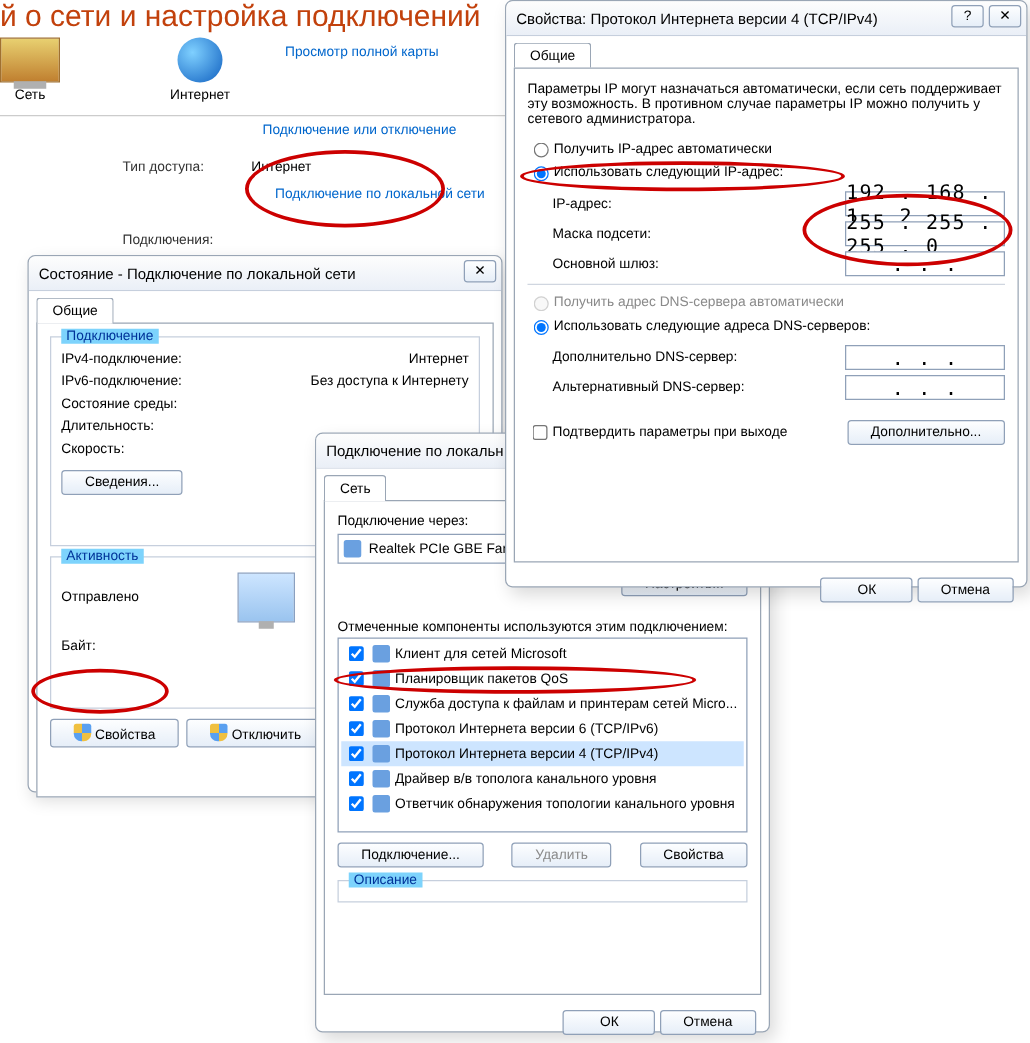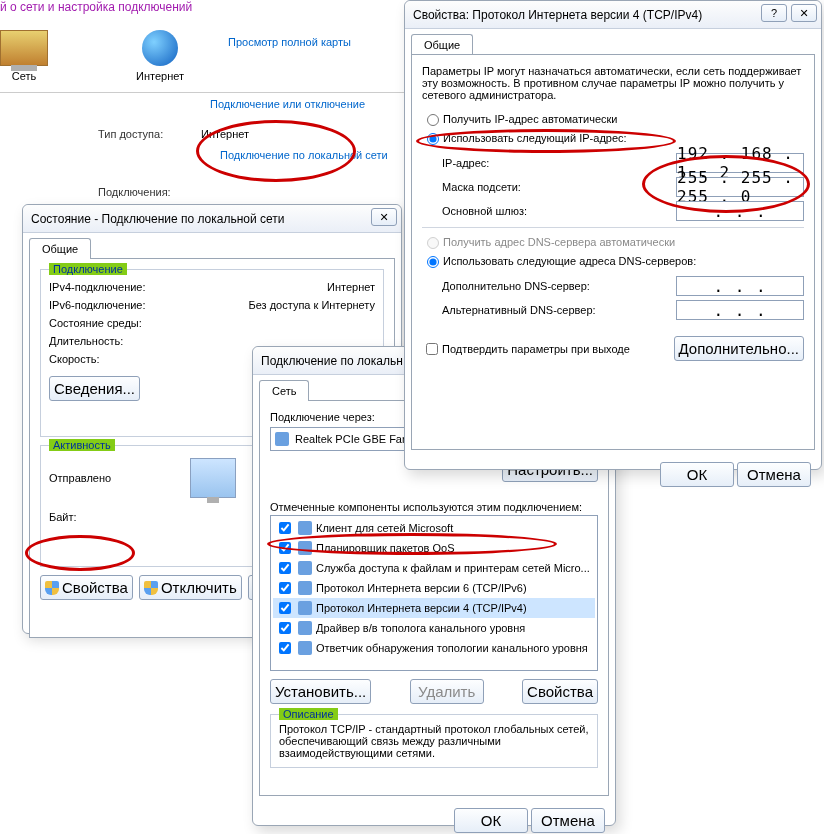--- a/index.html
+++ b/index.html
@@ -15,21 +15,21 @@
     color: #000;
   }
   .link { color: #0066cc; cursor: pointer; }
 
   
   .bg {
     position: absolute; inset: 0;
   }
   .bg-title {
     position: absolute; left: 0; top: 0;
-    color: #a21caf; font-size: 12px;
+    color: #c2410c; font-size: 24px;
   }
   .bg-node {
     position: absolute; text-align: center; font-size: 11px;
   }
   .pc-icon { width: 48px; height: 36px; background: linear-gradient(#e8d070,#c08030); border: 1px solid #a07030; display: block; margin: 0 auto 4px; position: relative; }
   .pc-icon::after { content: ""; position: absolute; left: 10px; right: 10px; bottom: -6px; height: 6px; background:#b0b0b0; }
   .globe-icon { width: 36px; height: 36px; border-radius: 50%; background: radial-gradient(circle at 12px 12px, #7fd0ff, #1060c0); display:block; margin:0 auto 4px; }
   .hr { position: absolute; left: 0; right: 420px; top: 92px; height: 1px; background: #ccc; }
   .bg-connect-link { position:absolute; left:210px; top:98px; }
   .bg-row { position:absolute; left:98px; font-size:11px; }
@@ -82,33 +82,33 @@
     background:#fff;
   }
   .group {
     border:1px solid #c6cfdd;
     padding:8px;
     margin-bottom:8px;
     position:relative;
   }
   .group-title {
     position:absolute; top:-7px; left:8px;
-    background:#84cc16; padding:0 4px;
+    background:#7dd3fc; padding:0 4px;
     color:#003399;
     font-size:11px;
   }
   .btn {
     display:inline-block;
     min-width:74px;
-    padding:3px 4px;
+    padding:3px 18px;
     border:1px solid #8fa0b8;
     border-radius:3px;
     background:linear-gradient(#fdfeff,#e6eef8);
     cursor:pointer;
-    font-size:15px;
+    font-size:11px;
     text-align:center;
   }
   .btnrow { text-align:right; padding:6px 10px; }
   .hr2 { height:1px; background:#d0d6e0; margin:6px 0; }
   .row { display:flex; justify-content:space-between; padding:3px 0; font-size:11px; }
   .row .k { color:#000; }
   .row .v { color:#000; }
 
   
   .monitor-icon {
@@ -291,27 +291,26 @@
           <span>Драйвер в/в тополога канального уровня</span>
         </div>
       <div class="compitem">
           <input type="checkbox" class="chk" checked="" style="">
           <span class="comp-ico"></span>
           <span>Ответчик обнаружения топологии канального уровня</span>
         </div>
     </div>
     <div class="red-ell" style="left:14px; top:186px; width:290px; height:22px;"></div>
     <div style="display:flex; gap:6px; justify-content:space-between; margin-top:8px;">
-      <span class="btn">Установить...</span>
+      <span class="btn">Подключение...</span>
       <span class="btn disabled">Удалить</span>
       <span class="btn">Свойства</span>
     </div>
     <div class="group" style="margin-top:10px;">
       <span class="group-title">Описание</span>
-      <div>Протокол TCP/IP - стандартный протокол глобальных сетей, обеспечивающий связь между различными взаимодействующими сетями.</div>
     </div>
   </div>
   <div class="btnrow">
     <span class="btn">ОК</span>
     <span class="btn">Отмена</span>
   </div>
 </div>
 
 <div class="win" style="left:404px; top:0; width:418px; height:470px;">
   <div class="win-title">

